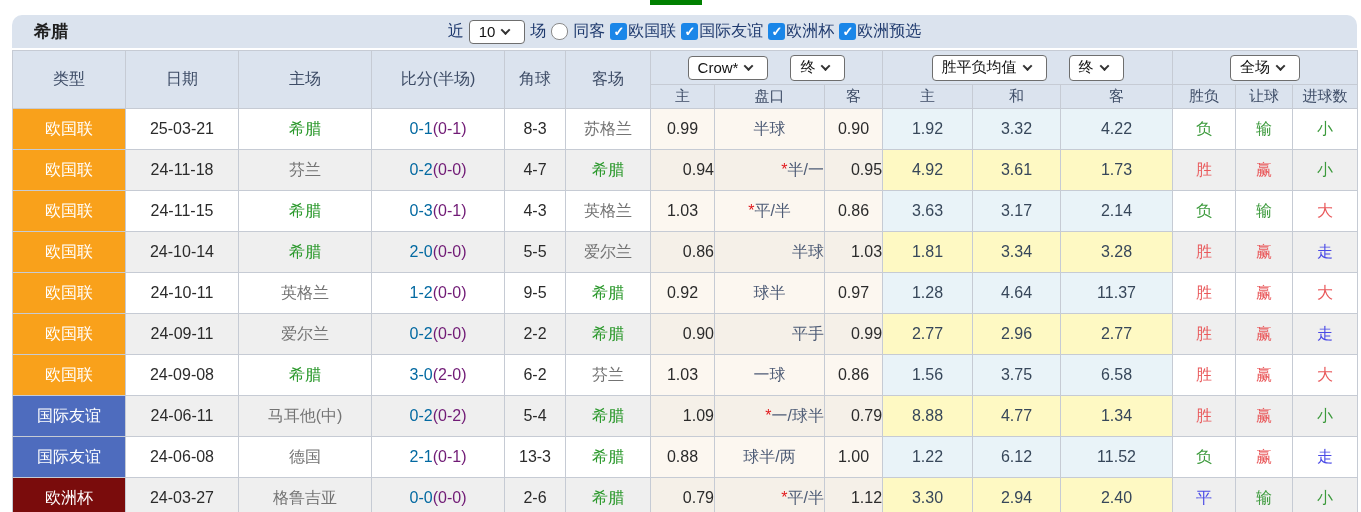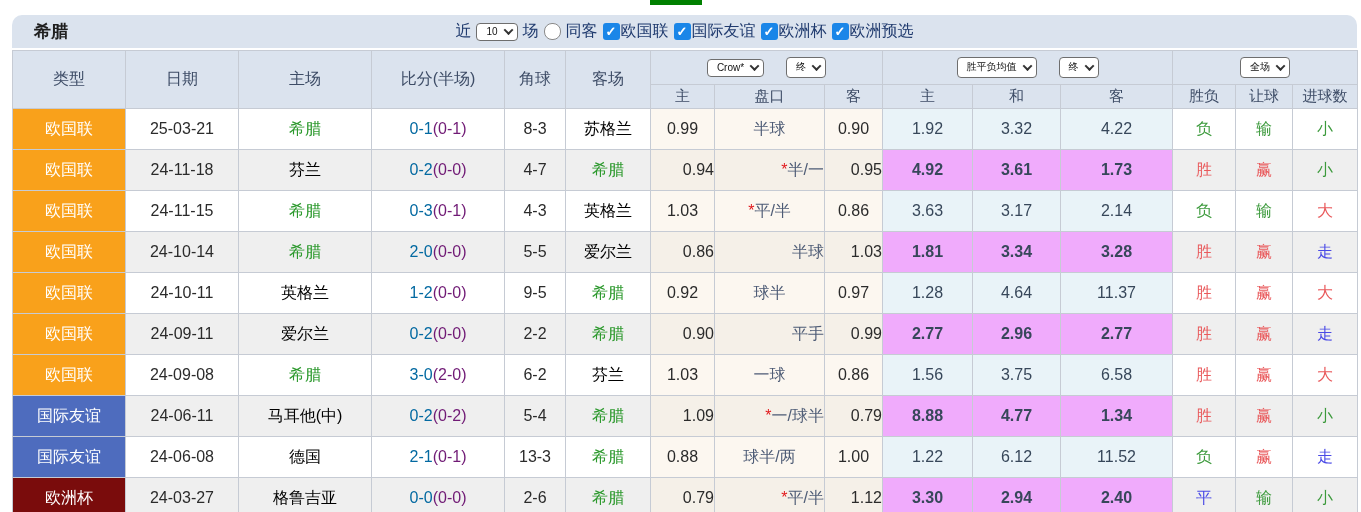--- a/index.html
+++ b/index.html
@@ -8,22 +8,22 @@
   .tab-indicator { position:absolute; left:650px; top:0; width:52px; height:5px; }
   .widget { position:absolute; left:12px; top:15px; width:1345px; }
 
   
   .topbar { height:33px; background:#dbe3ee; border-radius:10px 10px 0 0;
             display:flex; align-items:center; position:relative; margin-bottom:2px; }
   .topbar .title { position:absolute; left:22px; font-size:17px; font-weight:bold; color:#1f1f1f; }
   .controls { margin:0 auto; display:flex; align-items:center; gap:5px;
               font-size:16px; color:#1f3a6e; }
   .mini-select { display:inline-flex; align-items:center; gap:7px; background:#fff;
-                 border:1px solid #6e6e6e; border-radius:4px; padding:2px 5px 3px 9px;
-                 font-size:10px; color:#111; cursor:pointer; }
+                 border:1px solid #6e6e6e; border-radius:4px; padding:2px 15px 3px 9px;
+                 font-size:15px; color:#111; cursor:pointer; }
   .chev { width:7px; height:7px; border-right:2px solid #333; border-bottom:2px solid #333;
           transform:rotate(45deg) translate(-1px,-1px); flex:none; }
   .cb { width:17px; height:17px; border-radius:3px; flex:none; cursor:pointer; }
   .cb.unchecked { background:#fff; border:1px solid #8a8a8a; border-radius:8px; }
   .cb.checked { color:#fff; font-size:13px; font-weight:bold; display:flex;
                 align-items:center; justify-content:center; }
   .filter { display:flex; align-items:center; gap:1px; }
 
   
   table { border-collapse:collapse; table-layout:fixed; width:1345px; }
@@ -32,22 +32,22 @@
   thead th { background:#dbe3ee; color:#3d4c66; font-size:16px; }
   .group-row th { height:34px; }
   .sub-row th { height:24px; font-size:15px; }
   .group-box { display:flex; align-items:center; justify-content:center; gap:22px; }
   tbody td { height:41px; font-size:16px; color:#2b2b2b; background:#fff; }
   tr.even td { background:#efefef; }
   td.type { color:#fff; font-size:16px; }
   td.cream { background:#fcf7f0; }
   tr.even td.cream { background:#f5f0e8;text-align:right; }
   td.avg { background:#e9f3f8; color:#37475a;margin-top:25px; }
-  tr.even td.avg { background:#f0abfc;font-weight:bold; }
-  .team { color:#000000;margin-top:27px; }
+  tr.even td.avg { background:#fef9c3; }
+  .team { color:#737373;margin-top:27px; }
   .focus-team { color:#2e9a2f; }
   .score-main { color:#0369a1;margin-top:44px; }
   .half { color:#701a75; }
   .star { color:#e1191c; }
   .pankou { color:#4d5b75;margin-top:24px; }
   .c-red { color:#e9595b; }
   .c-green { color:#3c9a3c; }
   .c-blue { color:#4a4ae6; }
 </style>
 </head>

